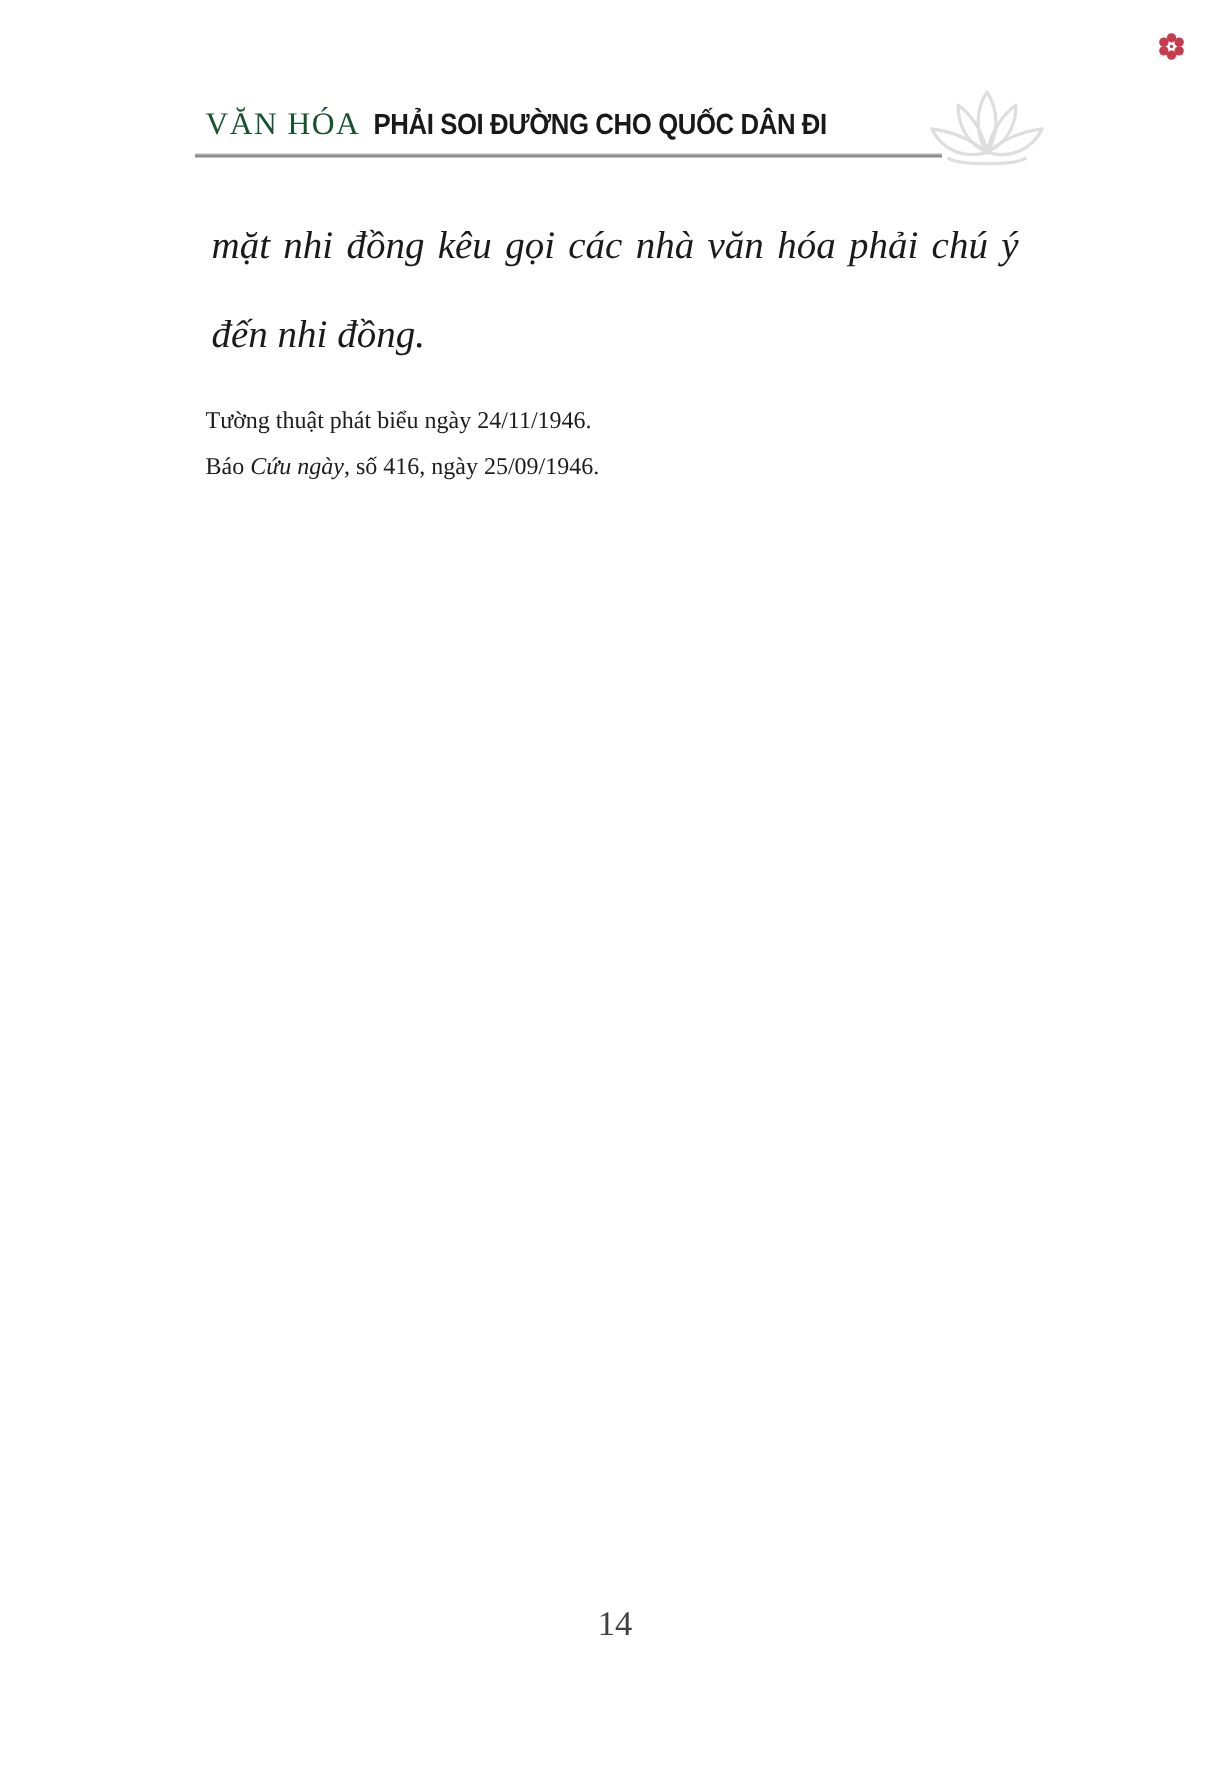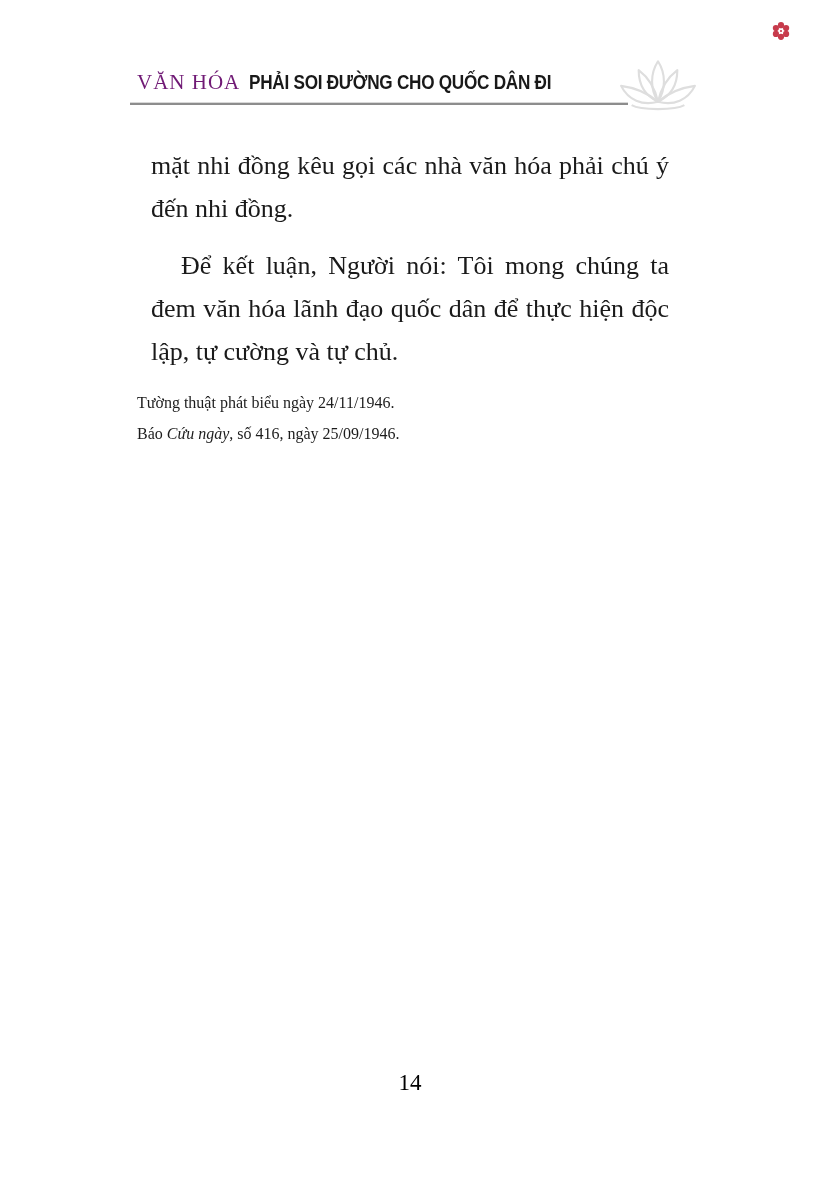--- a/index.html
+++ b/index.html
@@ -26,21 +26,21 @@
     width: 500px;
     display: flex;
     align-items: baseline;
     gap: 9px;
     white-space: nowrap;
   }
   .chapter-title-book {
     font-family: "Liberation Serif", serif;
     font-size: 21px;
     letter-spacing: 1px;
-    color: #701a75;
+    color: #14532d;
   }
   .chapter-title-main {
     display: inline-block;
     font-family: "Liberation Sans", sans-serif;
     font-weight: bold;
     font-size: 19.5px;
     letter-spacing: -0.3px;
     color: #191919;
     transform: scaleX(0.88);
     transform-origin: left bottom;
@@ -62,41 +62,42 @@
     width: 88px;
     height: 58px;
   }
   .page-body {
     position: absolute;
     left: 137px;
     top: 130px;
     width: 546px;
   }
   .para {
-    margin: 14px;
+    margin: 4px;
     font-size: 26px;
-    line-height: 43px;
+    line-height: 59px;
     text-align: justify;
+    font-style: italic;
   }
   .para.indent { text-indent: 30px; }
   .citation {
     margin-top: 13px;
     font-size: 16px;
     line-height: 31px;
     color: #1c1c1c;
   }
   .citation .ital { font-style: italic; }
   .page-number {
     position: absolute;
     left: 137px;
     top: 1070px;
     width: 546px;
     text-align: center;
     font-size: 23px;
-    color: #000000;
+    color: #404040;
   }
 </style>
 </head>
 <body>
 
 <div class="page">
 
   <svg class="ornament-flower" viewBox="0 0 20 20">
     <g fill="#c73b4c">
       <circle cx="10" cy="4.2" r="3.1"></circle>
@@ -121,21 +122,20 @@
     <path d="M50 6 C41 20 41 38 50 52 C59 38 59 20 50 6 Z"></path>
     <path d="M28 16 C28 34 37 46 50 52 C47 38 40 25 28 16 Z"></path>
     <path d="M72 16 C72 34 63 46 50 52 C53 38 60 25 72 16 Z"></path>
     <path d="M8 34 C16 50 32 57 50 52 C38 42 24 36 8 34 Z"></path>
     <path d="M92 34 C84 50 68 57 50 52 C62 42 76 36 92 34 Z"></path>
     <path d="M20 56 C30 62 70 62 80 56"></path>
   </svg>
 
   <div class="page-body">
     <p class="para">mặt nhi đồng kêu gọi các nhà văn hóa phải chú ý đến nhi đồng.</p>
-    <p class="para indent">Để kết luận, Người nói: Tôi mong chúng ta đem văn hóa lãnh đạo quốc dân để thực hiện độc lập, tự cường và tự chủ.</p>
 
     <div class="citation">
       <div>Tường thuật phát biểu ngày 24/11/1946.</div>
       <div><span>Báo </span><span class="ital">Cứu ngày</span><span>, số 416, ngày 25/09/1946.</span></div>
     </div>
   </div>
 
   <div class="page-number">14</div>
 
 </div>

